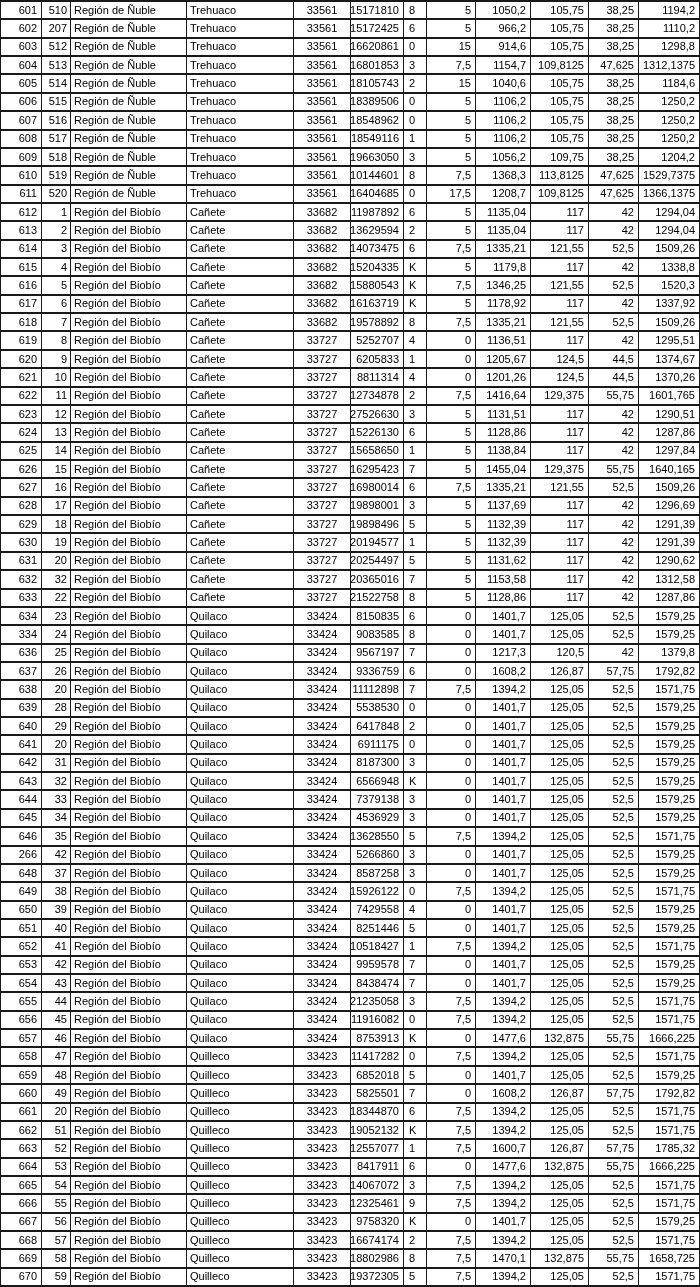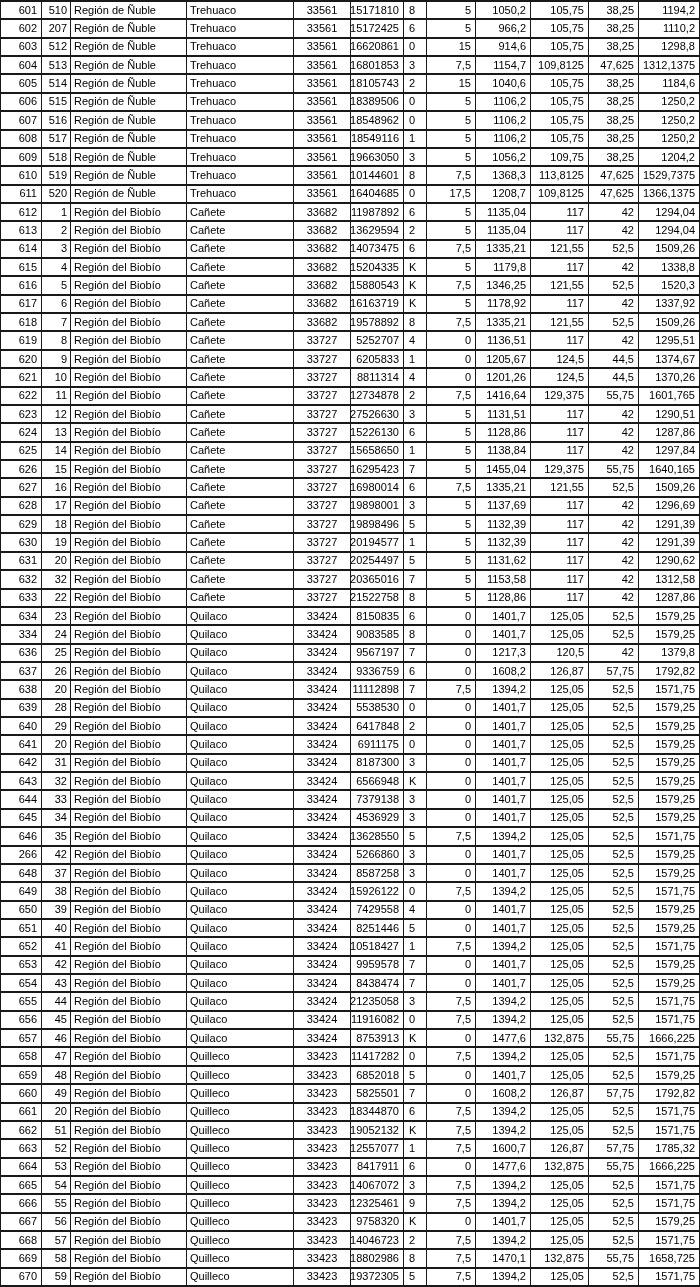--- a/index.html
+++ b/index.html
@@ -981,21 +981,21 @@
       <div class="cell c9">125,05</div>
       <div class="cell c10">52,5</div>
       <div class="cell c11">1579,25</div>
     </div>
     <div class="row">
       <div class="cell c0">668</div>
       <div class="cell c1">57</div>
       <div class="cell c2">Región del Biobío</div>
       <div class="cell c3">Quilleco</div>
       <div class="cell c4">33423</div>
-      <div class="cell c5">14046723</div>
+      <div class="cell c5">16674174</div>
       <div class="cell c6">2</div>
       <div class="cell c7">7,5</div>
       <div class="cell c8">1394,2</div>
       <div class="cell c9">125,05</div>
       <div class="cell c10">52,5</div>
       <div class="cell c11">1571,75</div>
     </div>
     <div class="row">
       <div class="cell c0">669</div>
       <div class="cell c1">58</div>

